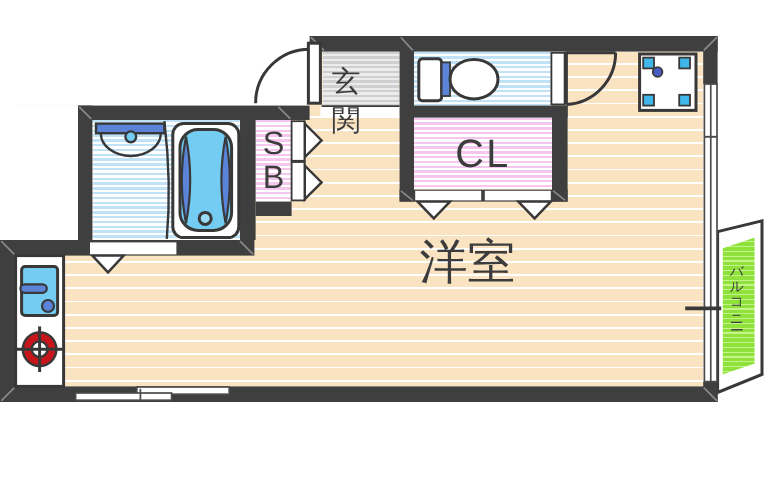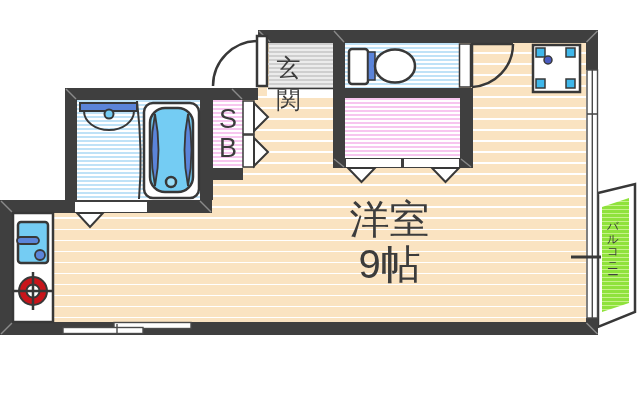--- a/index.html
+++ b/index.html
@@ -163,23 +163,23 @@
       <g>
         <circle cx="33" cy="291" r="14" fill="#c8151b" stroke="#383838" stroke-width="2"></circle>
         <circle cx="33" cy="291" r="6.5" fill="#ffffff" stroke="#383838" stroke-width="2"></circle>
         <line x1="14" y1="291" x2="52" y2="291" stroke="#383838" stroke-width="2.5"></line>
         <line x1="33" y1="272" x2="33" y2="310" stroke="#383838" stroke-width="2.5"></line>
       </g>
     </g>
   </svg>
 
   <div class="lbl lbl-entrance">玄関</div>
+  <div class="lbl lbl-cl">CL</div>
   <div class="lbl lbl-sb">
     <span>S</span>
     <span>B</span>
   </div>
   <div class="lbl lbl-main">
     <div>洋室</div>
-    <div>9帖</div>
   </div>
   <div class="lbl lbl-balcony">バルコニー</div>
 
 </div>
 
 </body></html>

